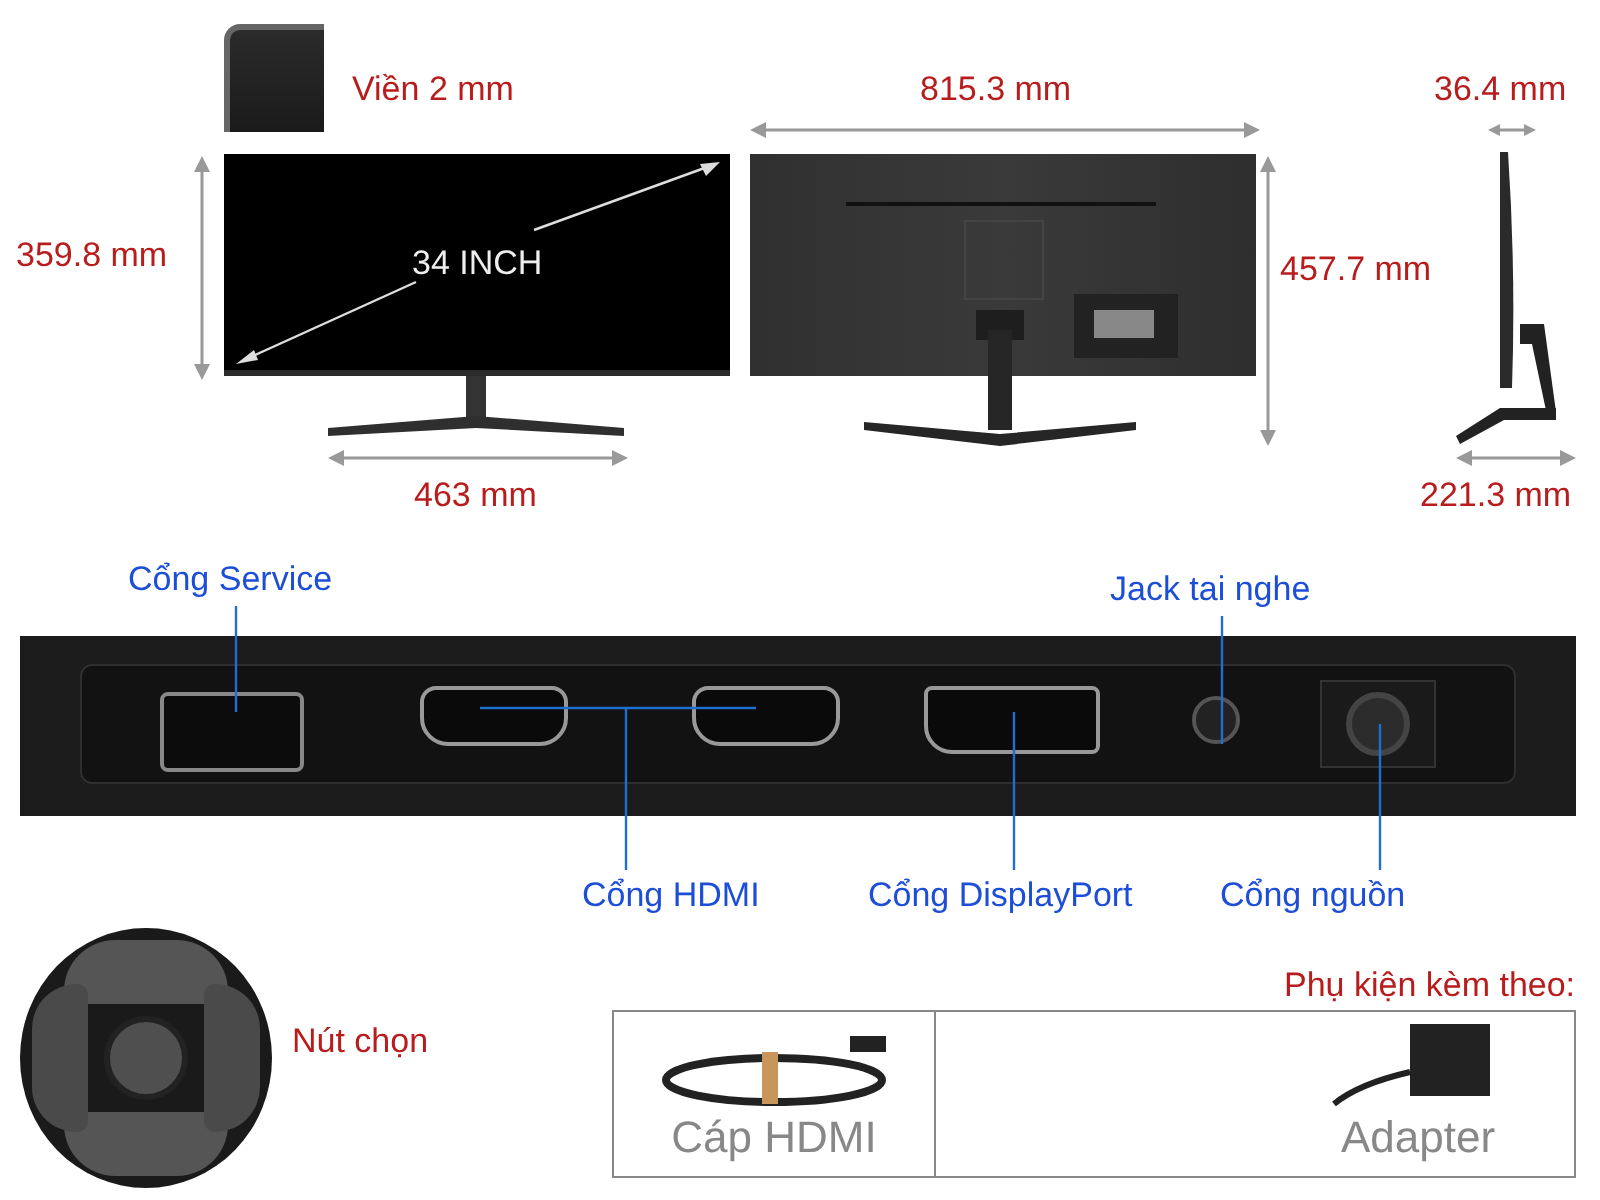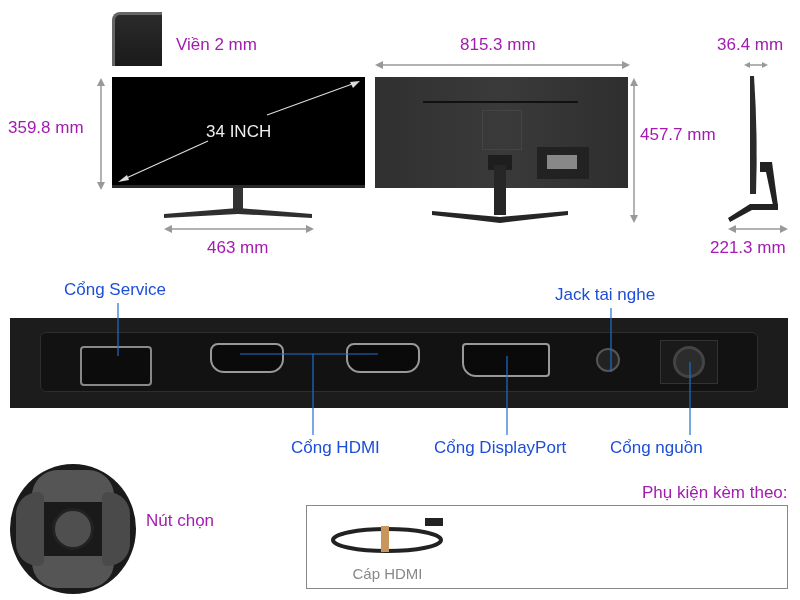--- a/index.html
+++ b/index.html
@@ -1,25 +1,25 @@
 <!DOCTYPE html>
 <html><head>
 <meta charset="utf-8">
 <style>
   * { box-sizing: border-box; margin: 0; padding: 0; }
   body { width: 800px; height: 600px; background: #fff; position: relative; overflow: hidden;
          font-family: "Liberation Sans", sans-serif; color: #7a7a7a; }
   .abs { position: absolute; }
-  .lbl { position: absolute; font-size: 17px; color: #a21caf; white-space: nowrap; font-family: "Liberation Sans", sans-serif; }
+  .lbl { position: absolute; font-size: 17px; color: #b91c1c; white-space: nowrap; font-family: "Liberation Sans", sans-serif; }
   .lbl-dark { color: #1d4ed8; }
   svg { position: absolute; overflow: visible; }
   .acc-box { position: absolute; top: 505px; height: 84px; border: 1px solid #888; }
   .acc-cell { position: absolute; top: 0; height: 100%; border-right: 1px solid #888; }
   .acc-cell:last-child { border-right: none; }
-  .acc-label { position: absolute; bottom: 6px; left: 0; right: 0; text-align: center; font-size: 15px; color: #888; }
+  .acc-label { position: absolute; bottom: 6px; left: 0; right: 0; text-align: center; font-size: 22px; color: #888; }
 </style>
 </head>
 <body>
 
 <div class="abs" style="left:112px;top:12px;width:50px;height:54px;background:linear-gradient(#2b2b2b,#1a1a1a);border-top:3px solid #666;border-left:3px solid #666;border-top-left-radius:8px;"></div>
 <div class="lbl" style="left:176px;top:35px;">Viền 2 mm</div>
 
 <svg style="left:95px;top:78px;" width="12" height="112">
   <line x1="6" y1="4" x2="6" y2="108" stroke="#999" stroke-width="1.5"></line>
   <polygon points="6,0 2,8 10,8" fill="#999"></polygon>
@@ -131,13 +131,20 @@
 <div class="lbl" style="left:642px;top:483px;">Phụ kiện kèm theo:</div>
 <div class="acc-box" style="left:306px;width:482px;">
   <div class="acc-cell" style="left:0;width:161px;">
     <svg style="left:22px;top:10px;" width="120" height="40">
       <ellipse cx="58" cy="24" rx="54" ry="11" fill="none" stroke="#222" stroke-width="4"></ellipse>
       <rect x="52" y="10" width="8" height="26" fill="#c8955a"></rect>
       <rect x="96" y="2" width="18" height="8" fill="#222"></rect>
     </svg>
     <div class="acc-label">Cáp HDMI</div>
   </div>
+  <div class="acc-cell" style="left:322px;width:160px;">
+    <svg style="left:30px;top:6px;" width="110" height="48">
+      <rect x="46" y="0" width="40" height="36" fill="#222"></rect>
+      <path d="M46 24 Q20 30 8 40" fill="none" stroke="#222" stroke-width="3"></path>
+    </svg>
+    <div class="acc-label">Adapter</div>
+  </div>
 </div>
 
 </body></html>

